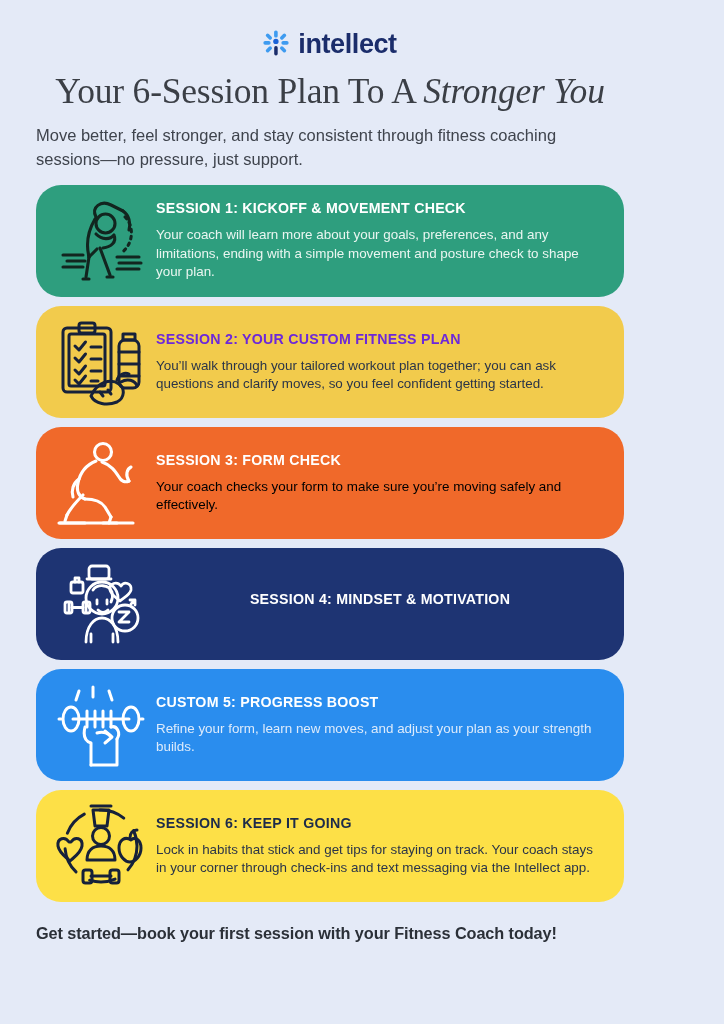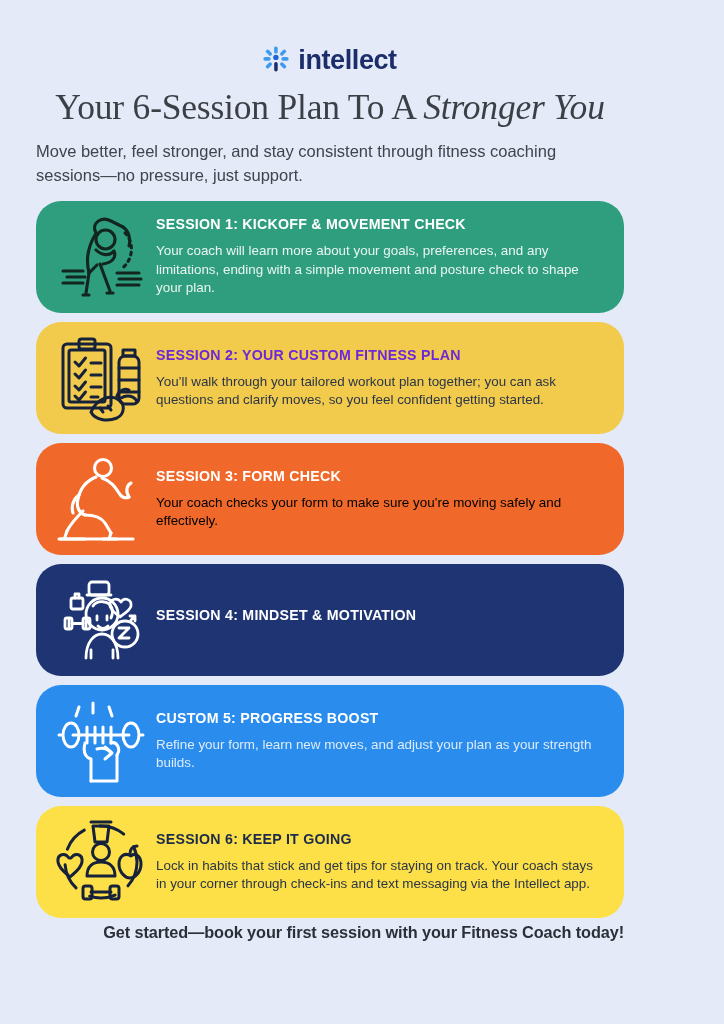--- a/index.html
+++ b/index.html
@@ -10,21 +10,21 @@
     background: #E4EAF7;
     font-family: "Liberation Sans", sans-serif;
     overflow: hidden;
   }
 
   .page {
     position: relative;
     width: 660px;
     height: 1024px;
     background: #E4EAF7;
-    padding: 16px 36px;
+    padding: 0 36px;
   }
 
   
   .brand {
     display: flex;
     align-items: center;
     justify-content: center;
     gap: 9px;
     padding-top: 31px;
     height: 58px;
@@ -104,22 +104,22 @@
 
   .card-desc {
     font-size: 13.4px;
     line-height: 1.38;
   }
 
   
 
   
   .footer-cta {
-    margin-top: 5px;
-    text-align: right;
+    margin-top: 22px;
+    text-align: left;
     font-size: 16.3px;
     font-weight: 700;
     color: #2B3038;
     letter-spacing: -0.1px;
   }
 </style>
 </head>
 <body style="background: rgb(228, 234, 247);">
 
 <div class="page">
@@ -242,21 +242,21 @@
           <rect x="28" y="42" width="7" height="11" rx="2"></rect>
           <path d="M17 47.5 H 28"></path>
           <path d="M14 44 v8 M31 44 v8"></path>
           <path d="M66 26 C 62 21, 54 23, 55 30 C 56 35, 63 39, 65 41 C 67 39, 75 35, 76 30 C 77 23, 69 21, 66 26 Z"></path>
           <circle cx="70" cy="58" r="13"></circle>
           <path d="M64 52 H 74 L 64 62 H 74"></path>
           <path d="M76 44 l4 -4 M80 40 h-5 M80 40 v5"></path>
         </svg>
       </div>
       <div class="card-body">
-        <div class="card-title" style="color: rgb(255, 255, 255);">SESSION 4: MINDSET &amp; MOTIVATION</div>
+        <div class="card-title" style="color: rgb(255, 255, 255); text-align: center;">SESSION 4: MINDSET &amp; MOTIVATION</div>
       </div>
     </div>
 
     <div class="card" style="background: rgb(42, 141, 238);">
       <div class="card-icon">
         <svg width="92" height="88" viewBox="0 0 92 88" fill="none" stroke="#FFFFFF" stroke-width="3" stroke-linecap="round" stroke-linejoin="round" aria-hidden="true">
           <path d="M18 38 h56"></path>
           <ellipse cx="16" cy="38" rx="8" ry="12"></ellipse>
           <ellipse cx="76" cy="38" rx="8" ry="12"></ellipse>
           <path d="M6 38 h-2 M86 38 h2"></path>

